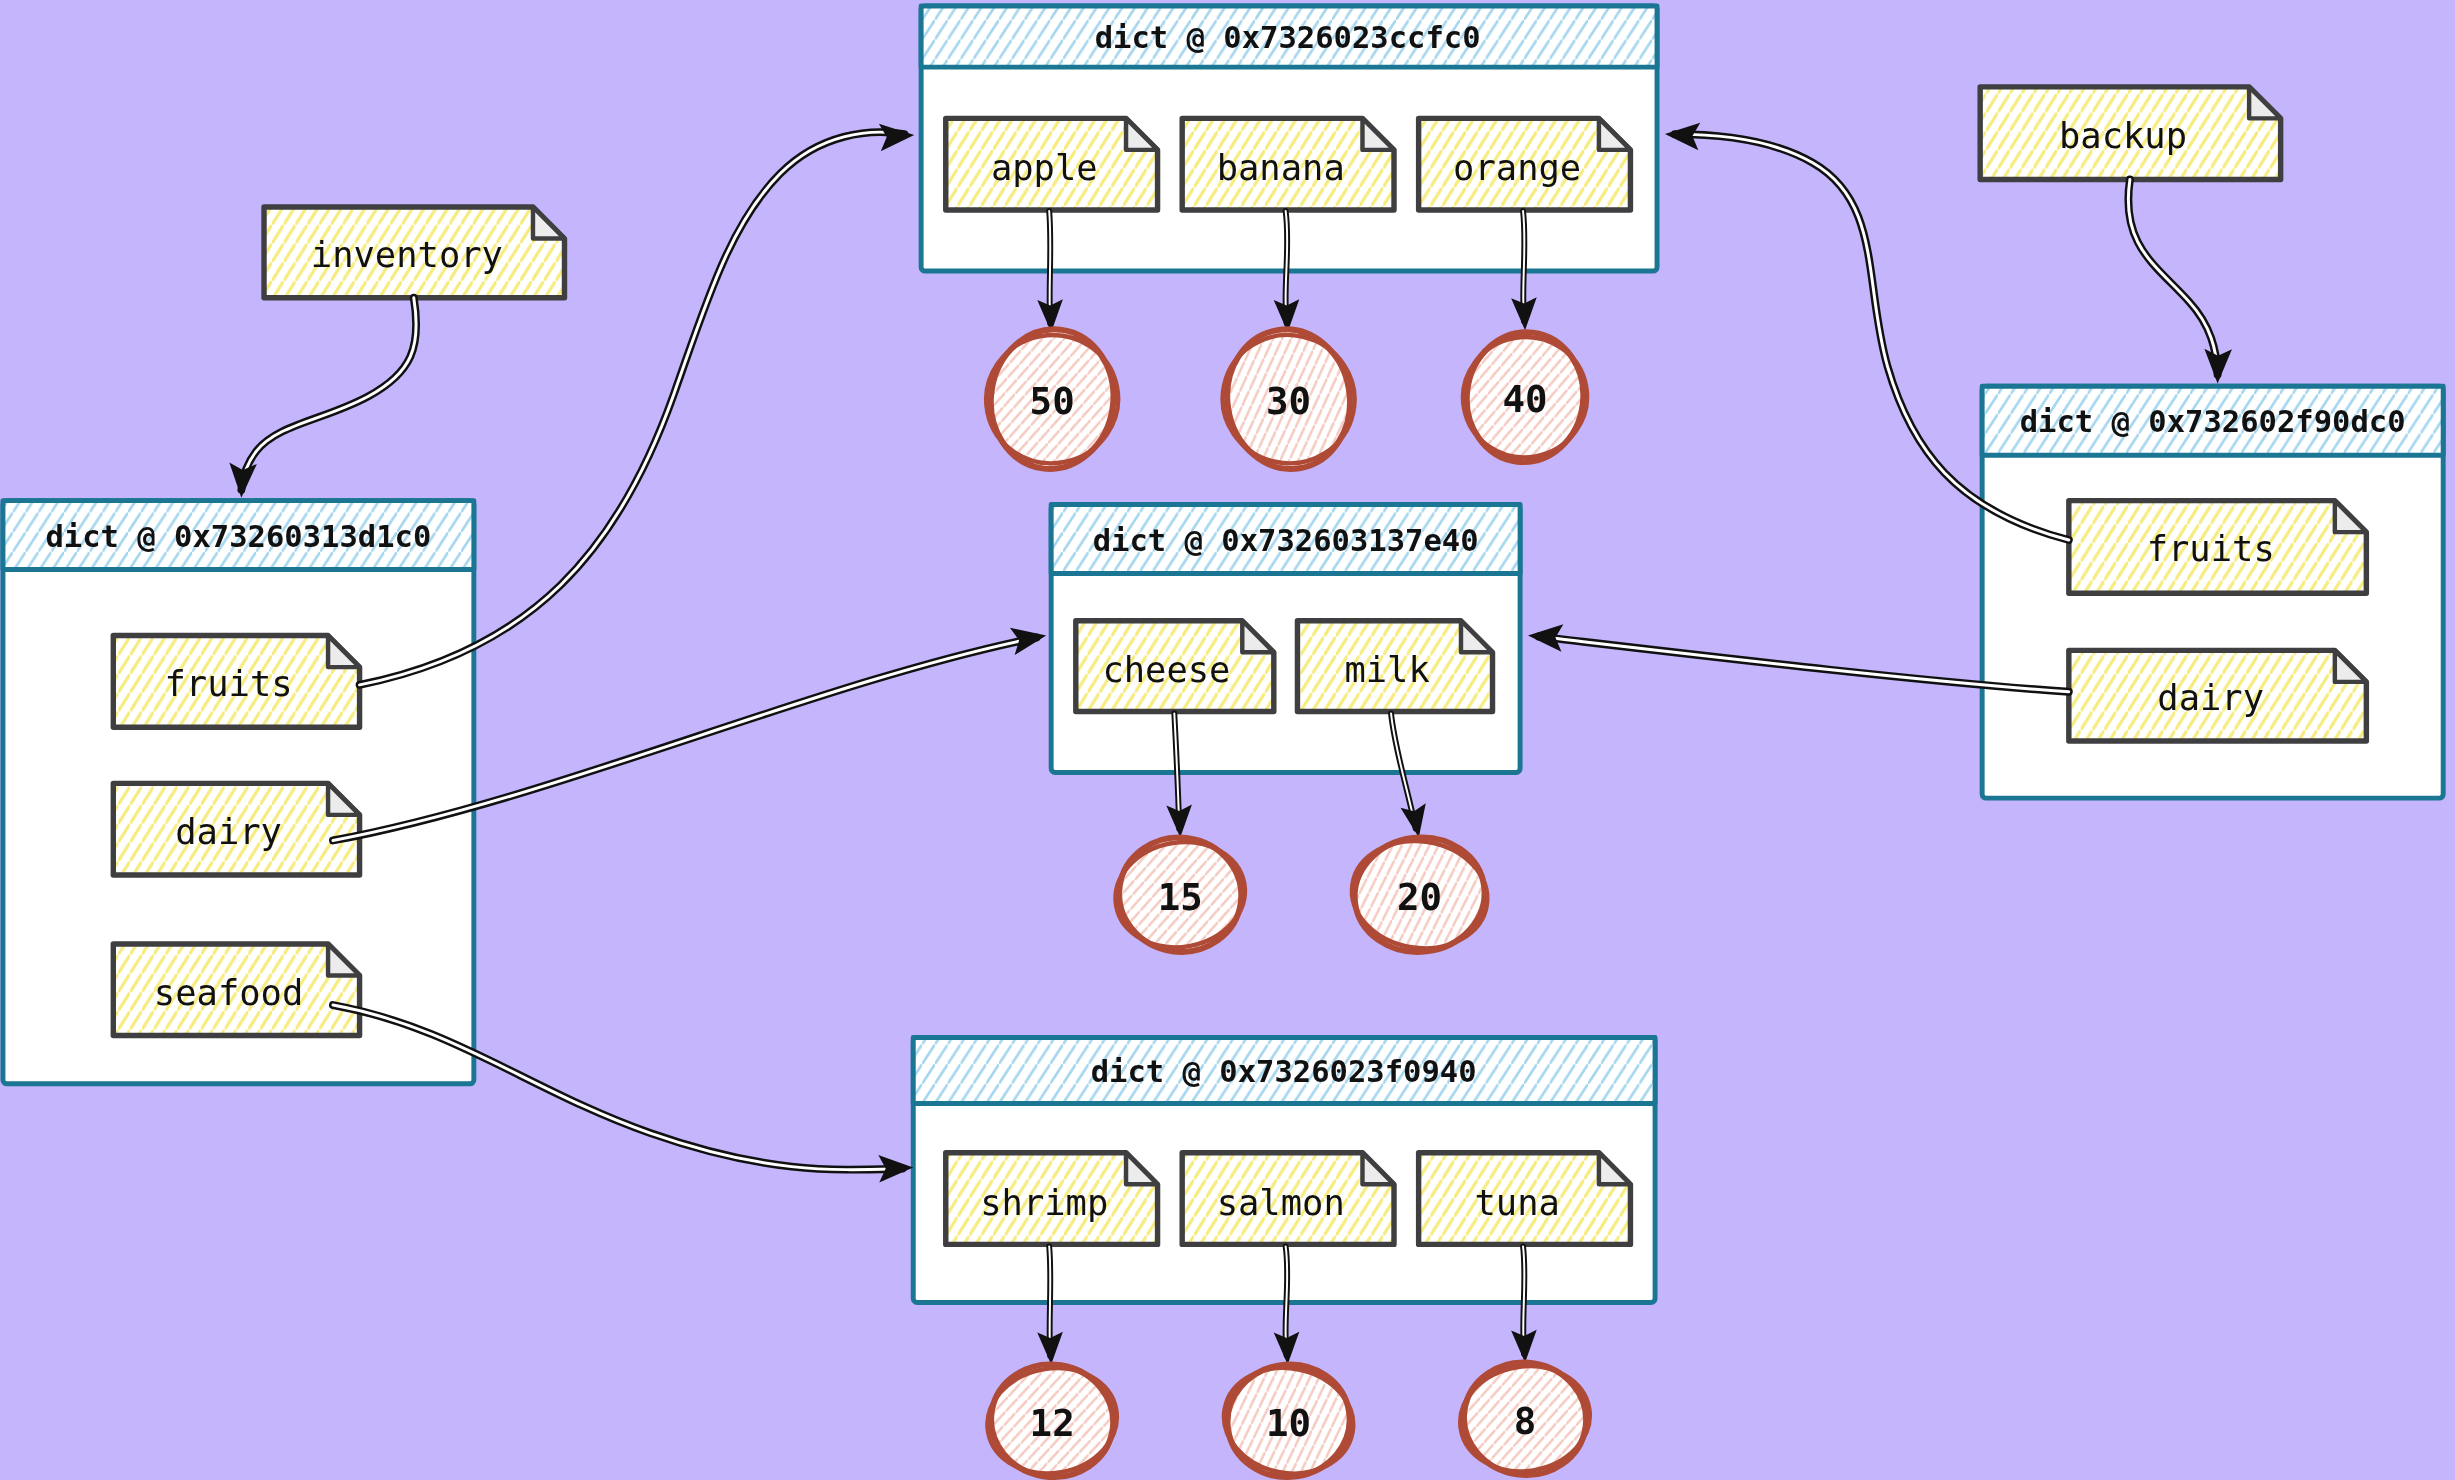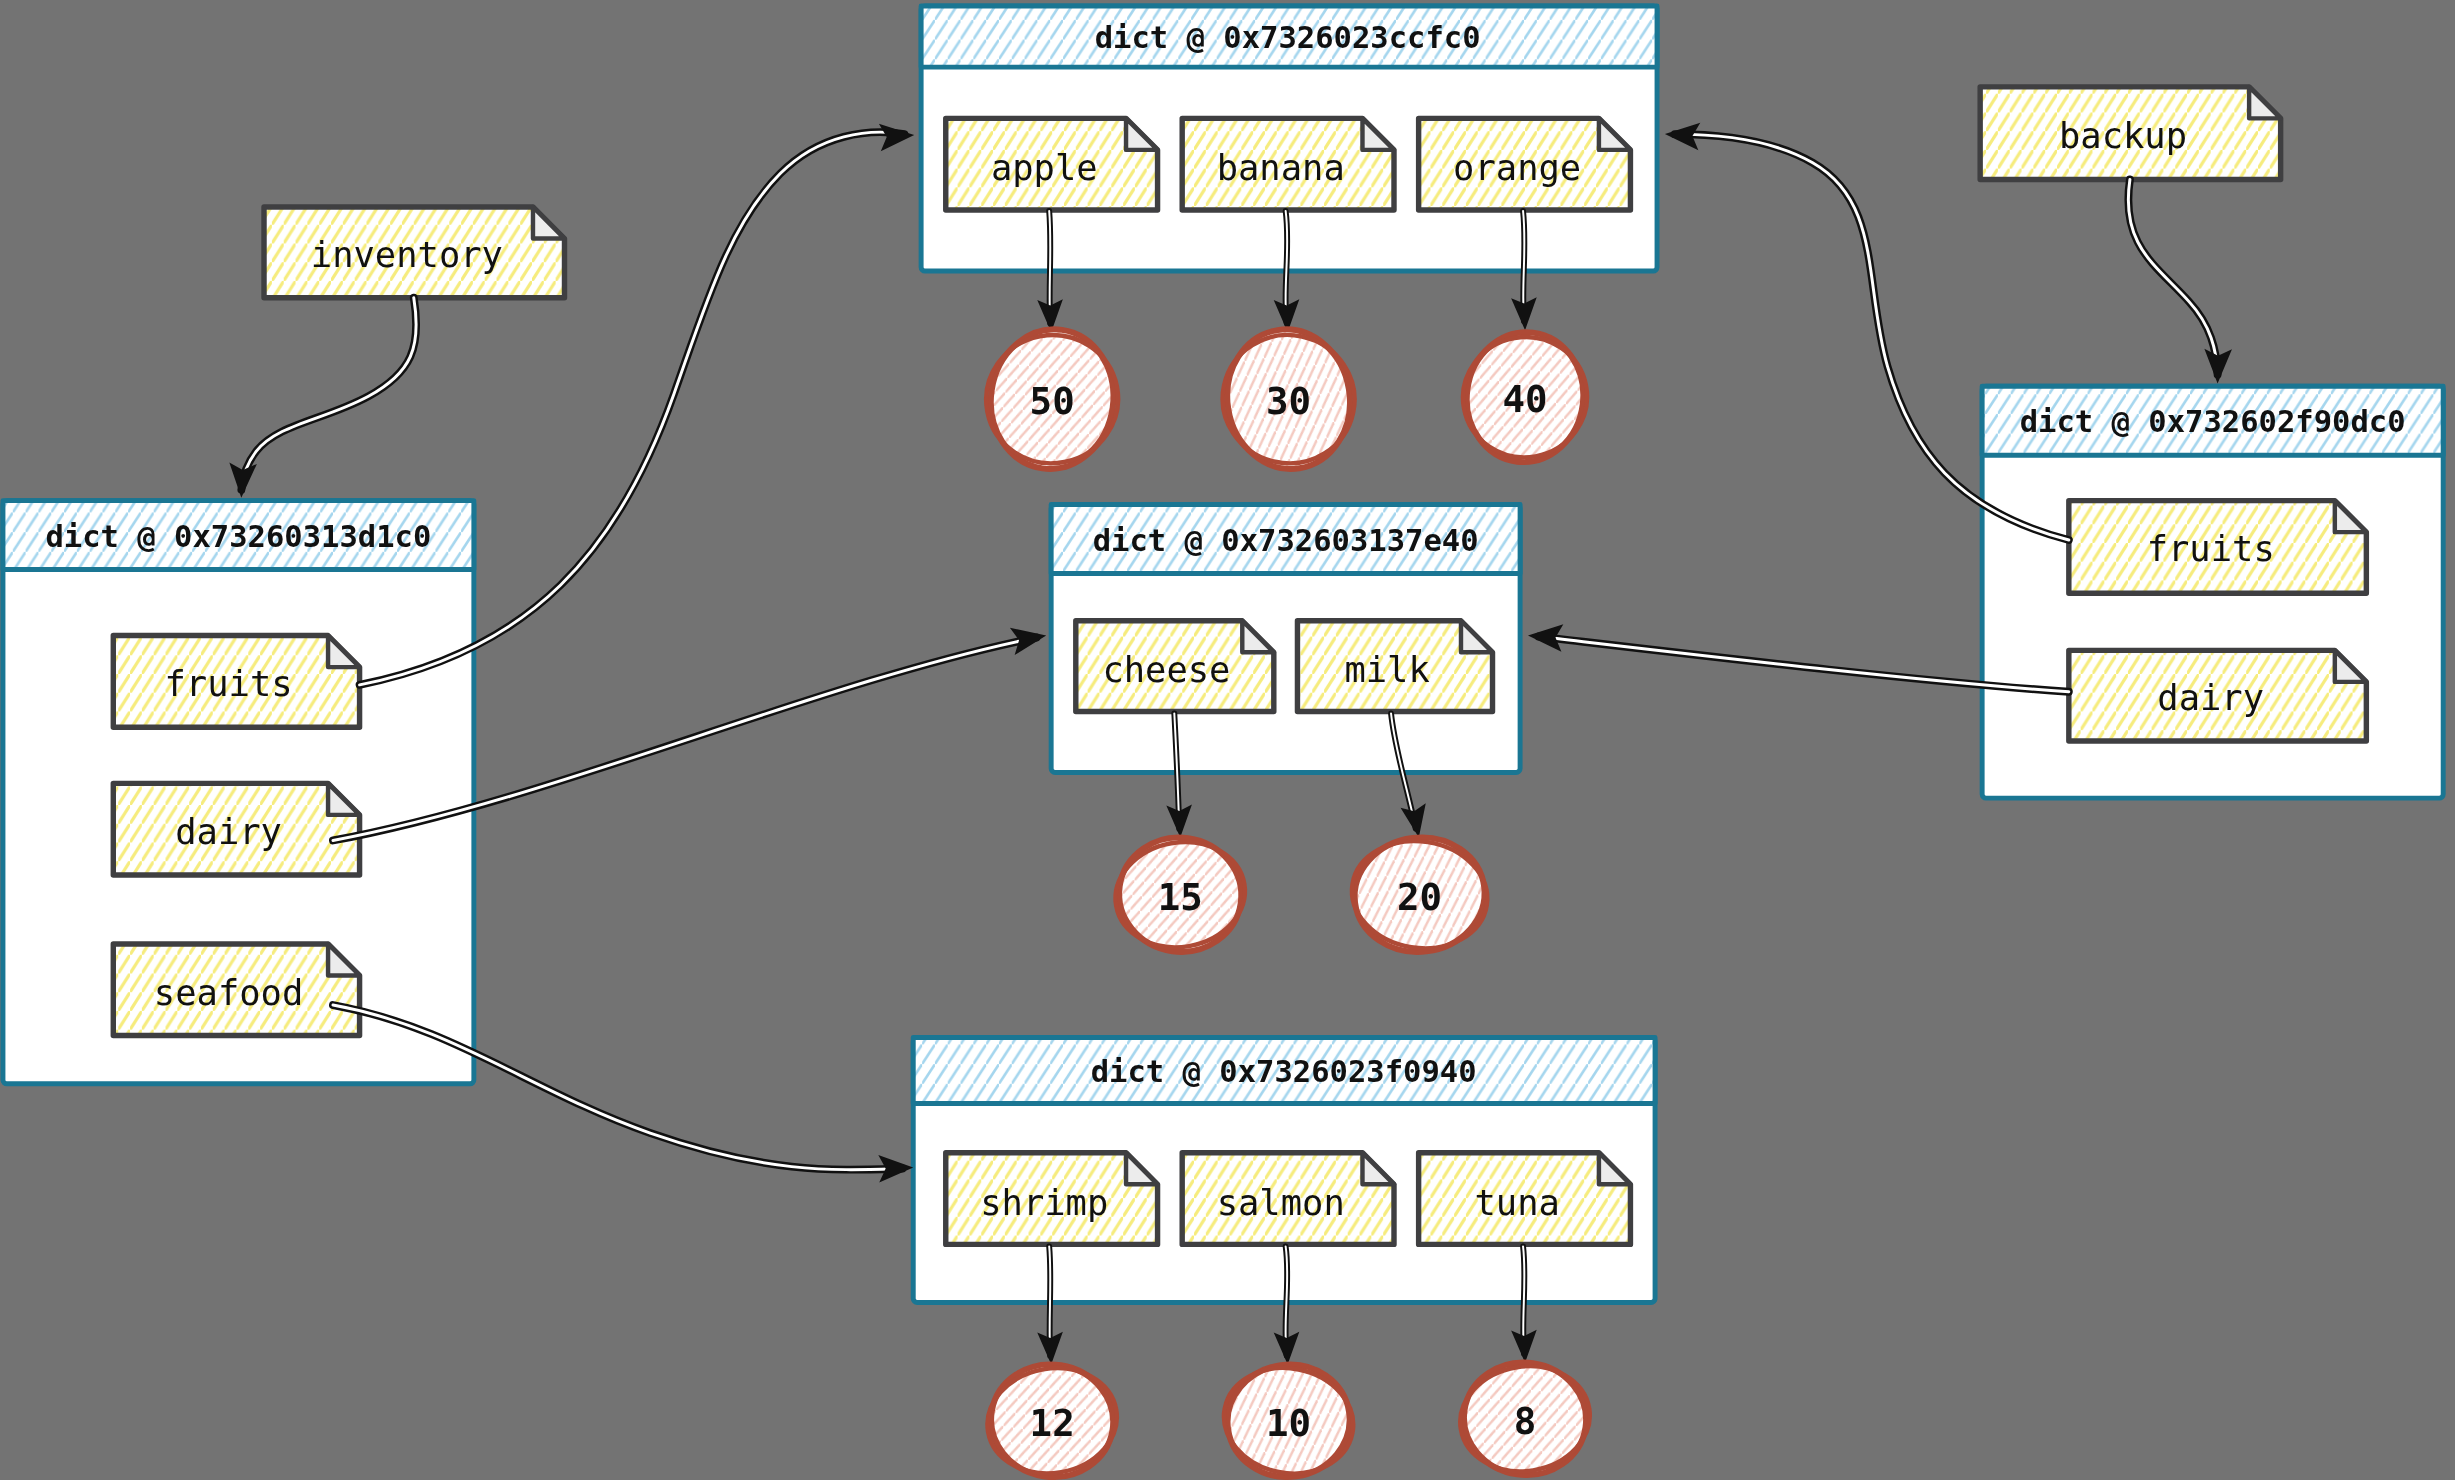--- a/index.html
+++ b/index.html
@@ -1,16 +1,16 @@
 <!DOCTYPE html>
 <html><head>
 <meta charset="utf-8">
 <style>
   html,body{margin:0;padding:0;background:#ffffff;}
-  .stage{position:relative;width:2456px;height:1481px;background:#737373;overflow:hidden;}
+  .stage{position:relative;width:2456px;height:1481px;background:#c4b5fd;overflow:hidden;}
   svg{display:block;}
   .dict-box{fill:#ffffff;stroke:#1a7693;stroke-width:5;stroke-linejoin:round;}
   .dict-header{fill:url(#hatchBlue);stroke:#1a7693;stroke-width:5;stroke-linejoin:round;}
   .dict-title{font:bold 31px "DejaVu Sans Mono",monospace;fill:#111;text-anchor:middle;dominant-baseline:central;}
   .note{fill:url(#hatchYellow);stroke:#3f3f41;stroke-width:5.5;stroke-linejoin:round;}
   .note-fold{fill:#ececec;stroke:#3f3f41;stroke-width:4.5;stroke-linejoin:round;}
   .note-text{font:36px "DejaVu Sans Mono",monospace;fill:#111;text-anchor:middle;dominant-baseline:central;}
   .val-a{fill:url(#hatchRed);stroke:#ae4a36;stroke-width:6;}
   .val-b{fill:none;stroke:#ae4a36;stroke-width:4.5;}
   .val-text{font:bold 38px "DejaVu Sans Mono",monospace;fill:#111;text-anchor:middle;dominant-baseline:central;}

